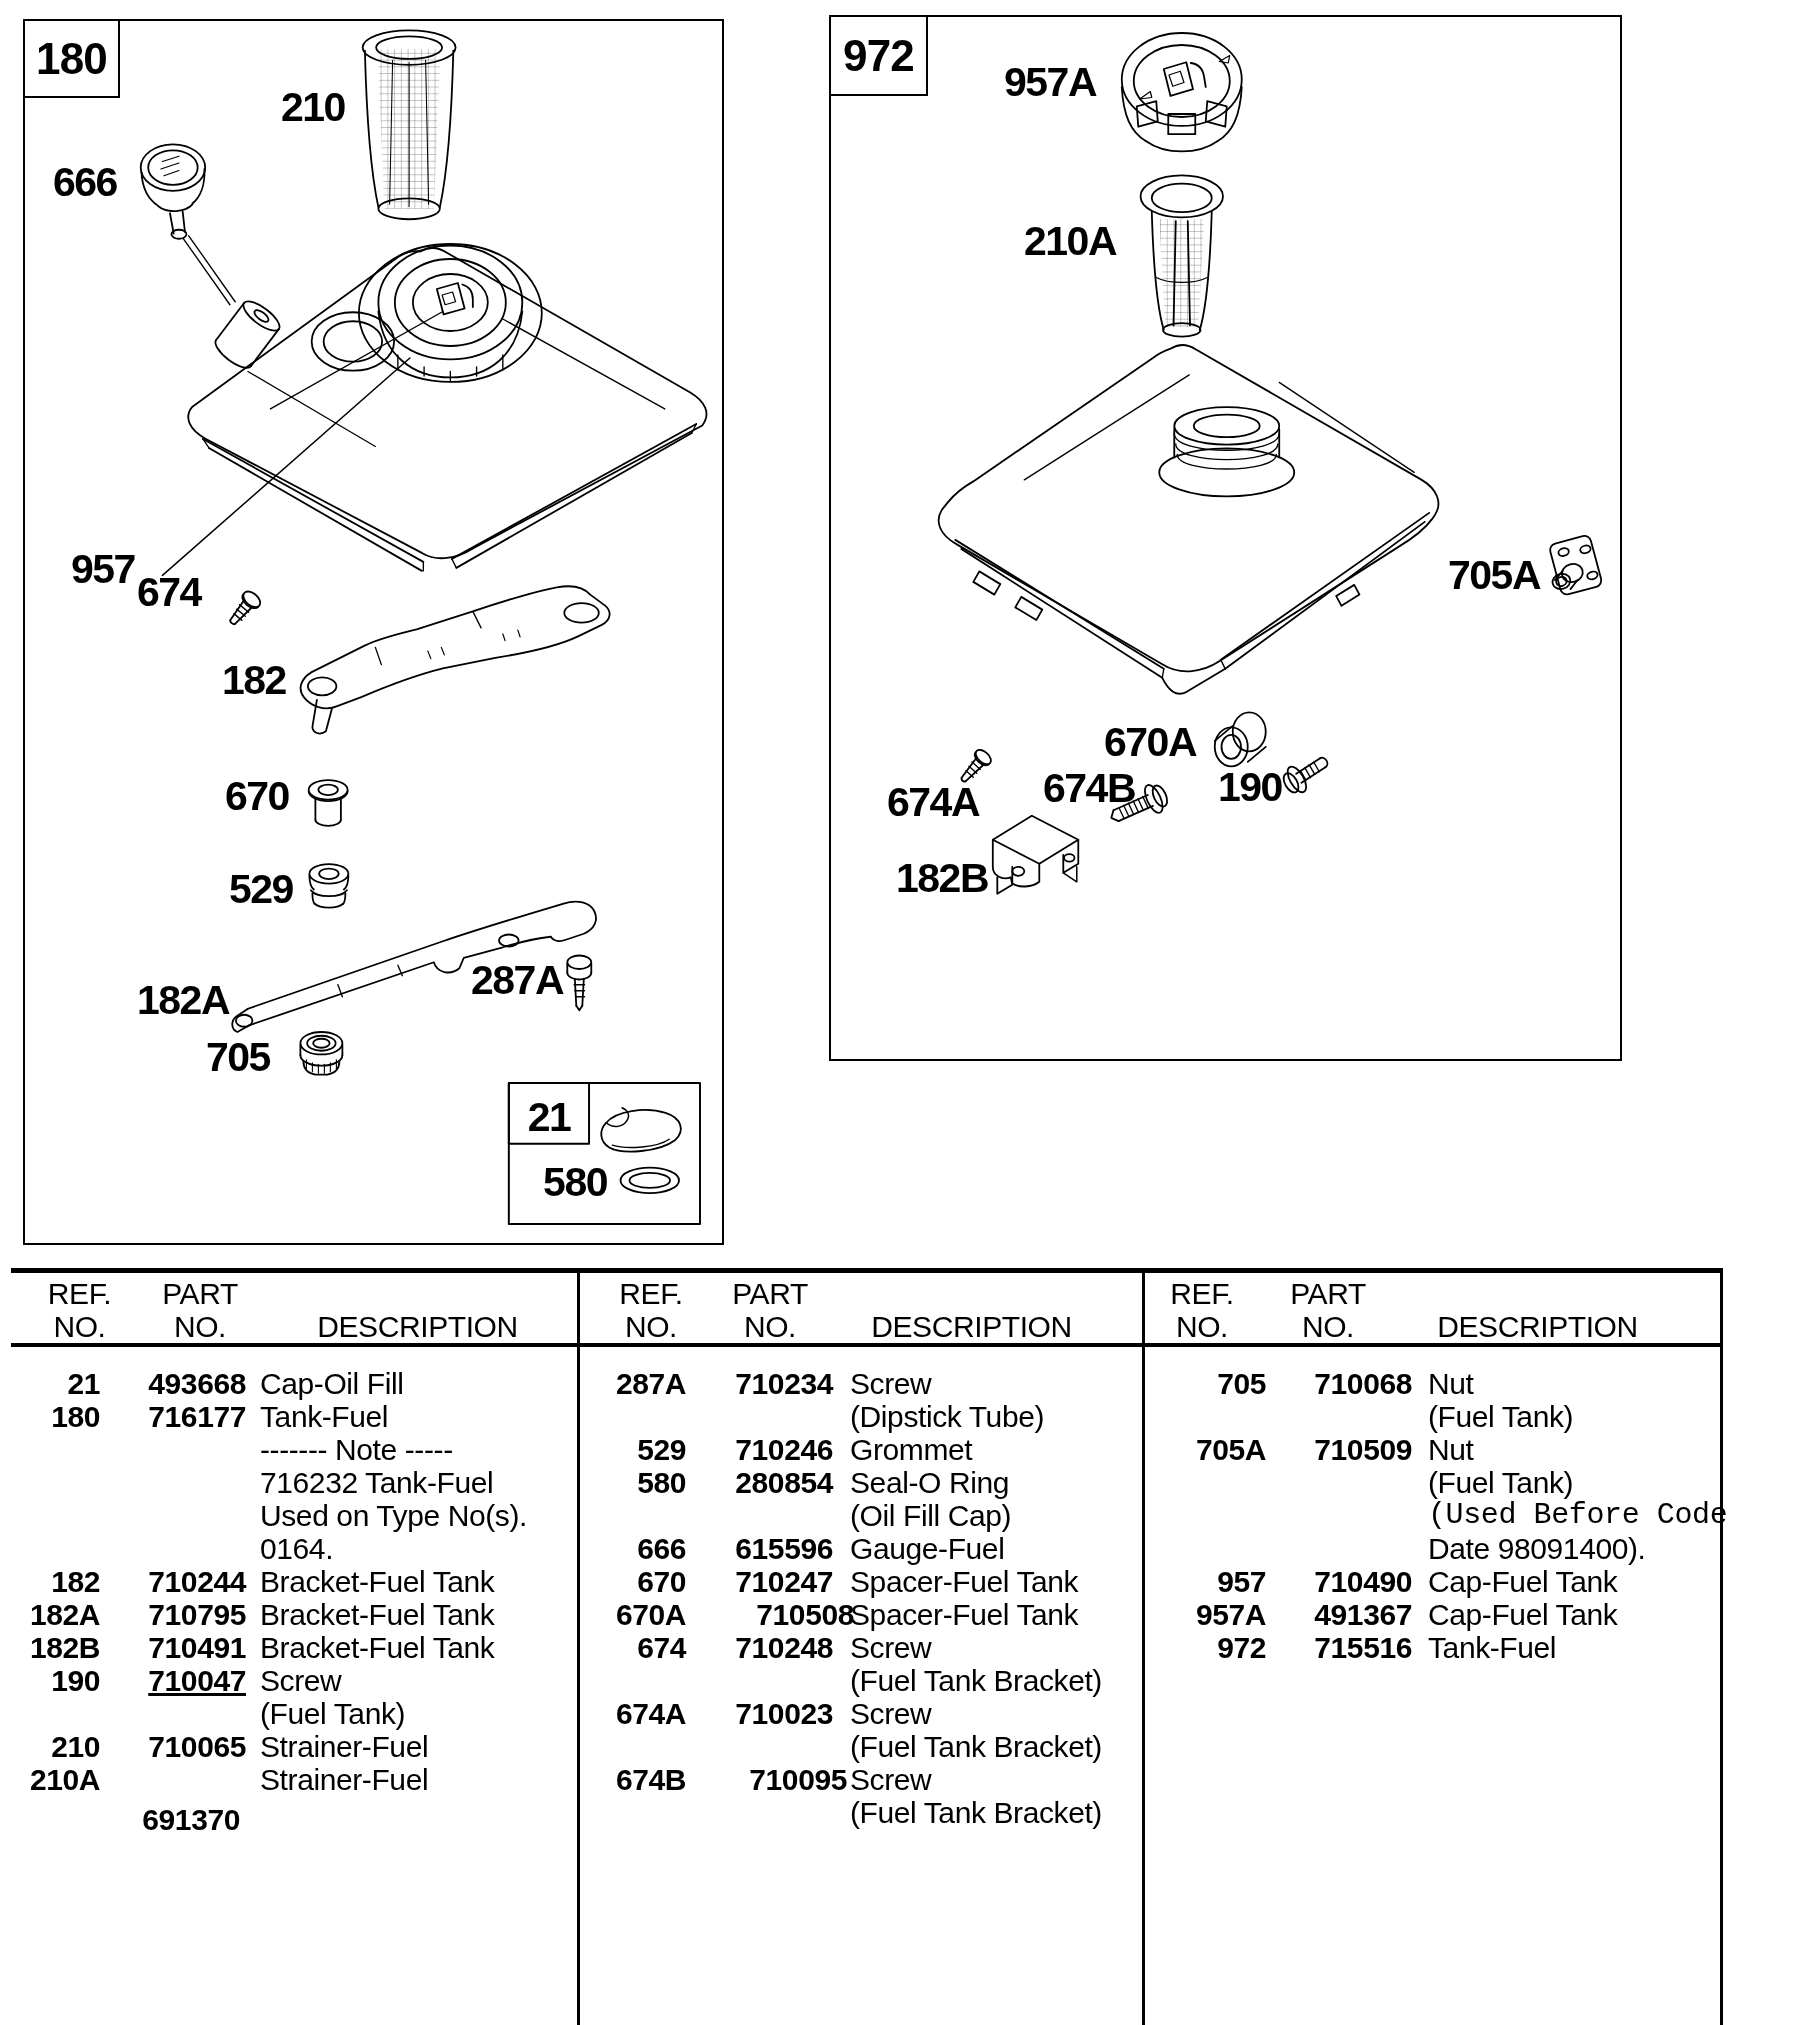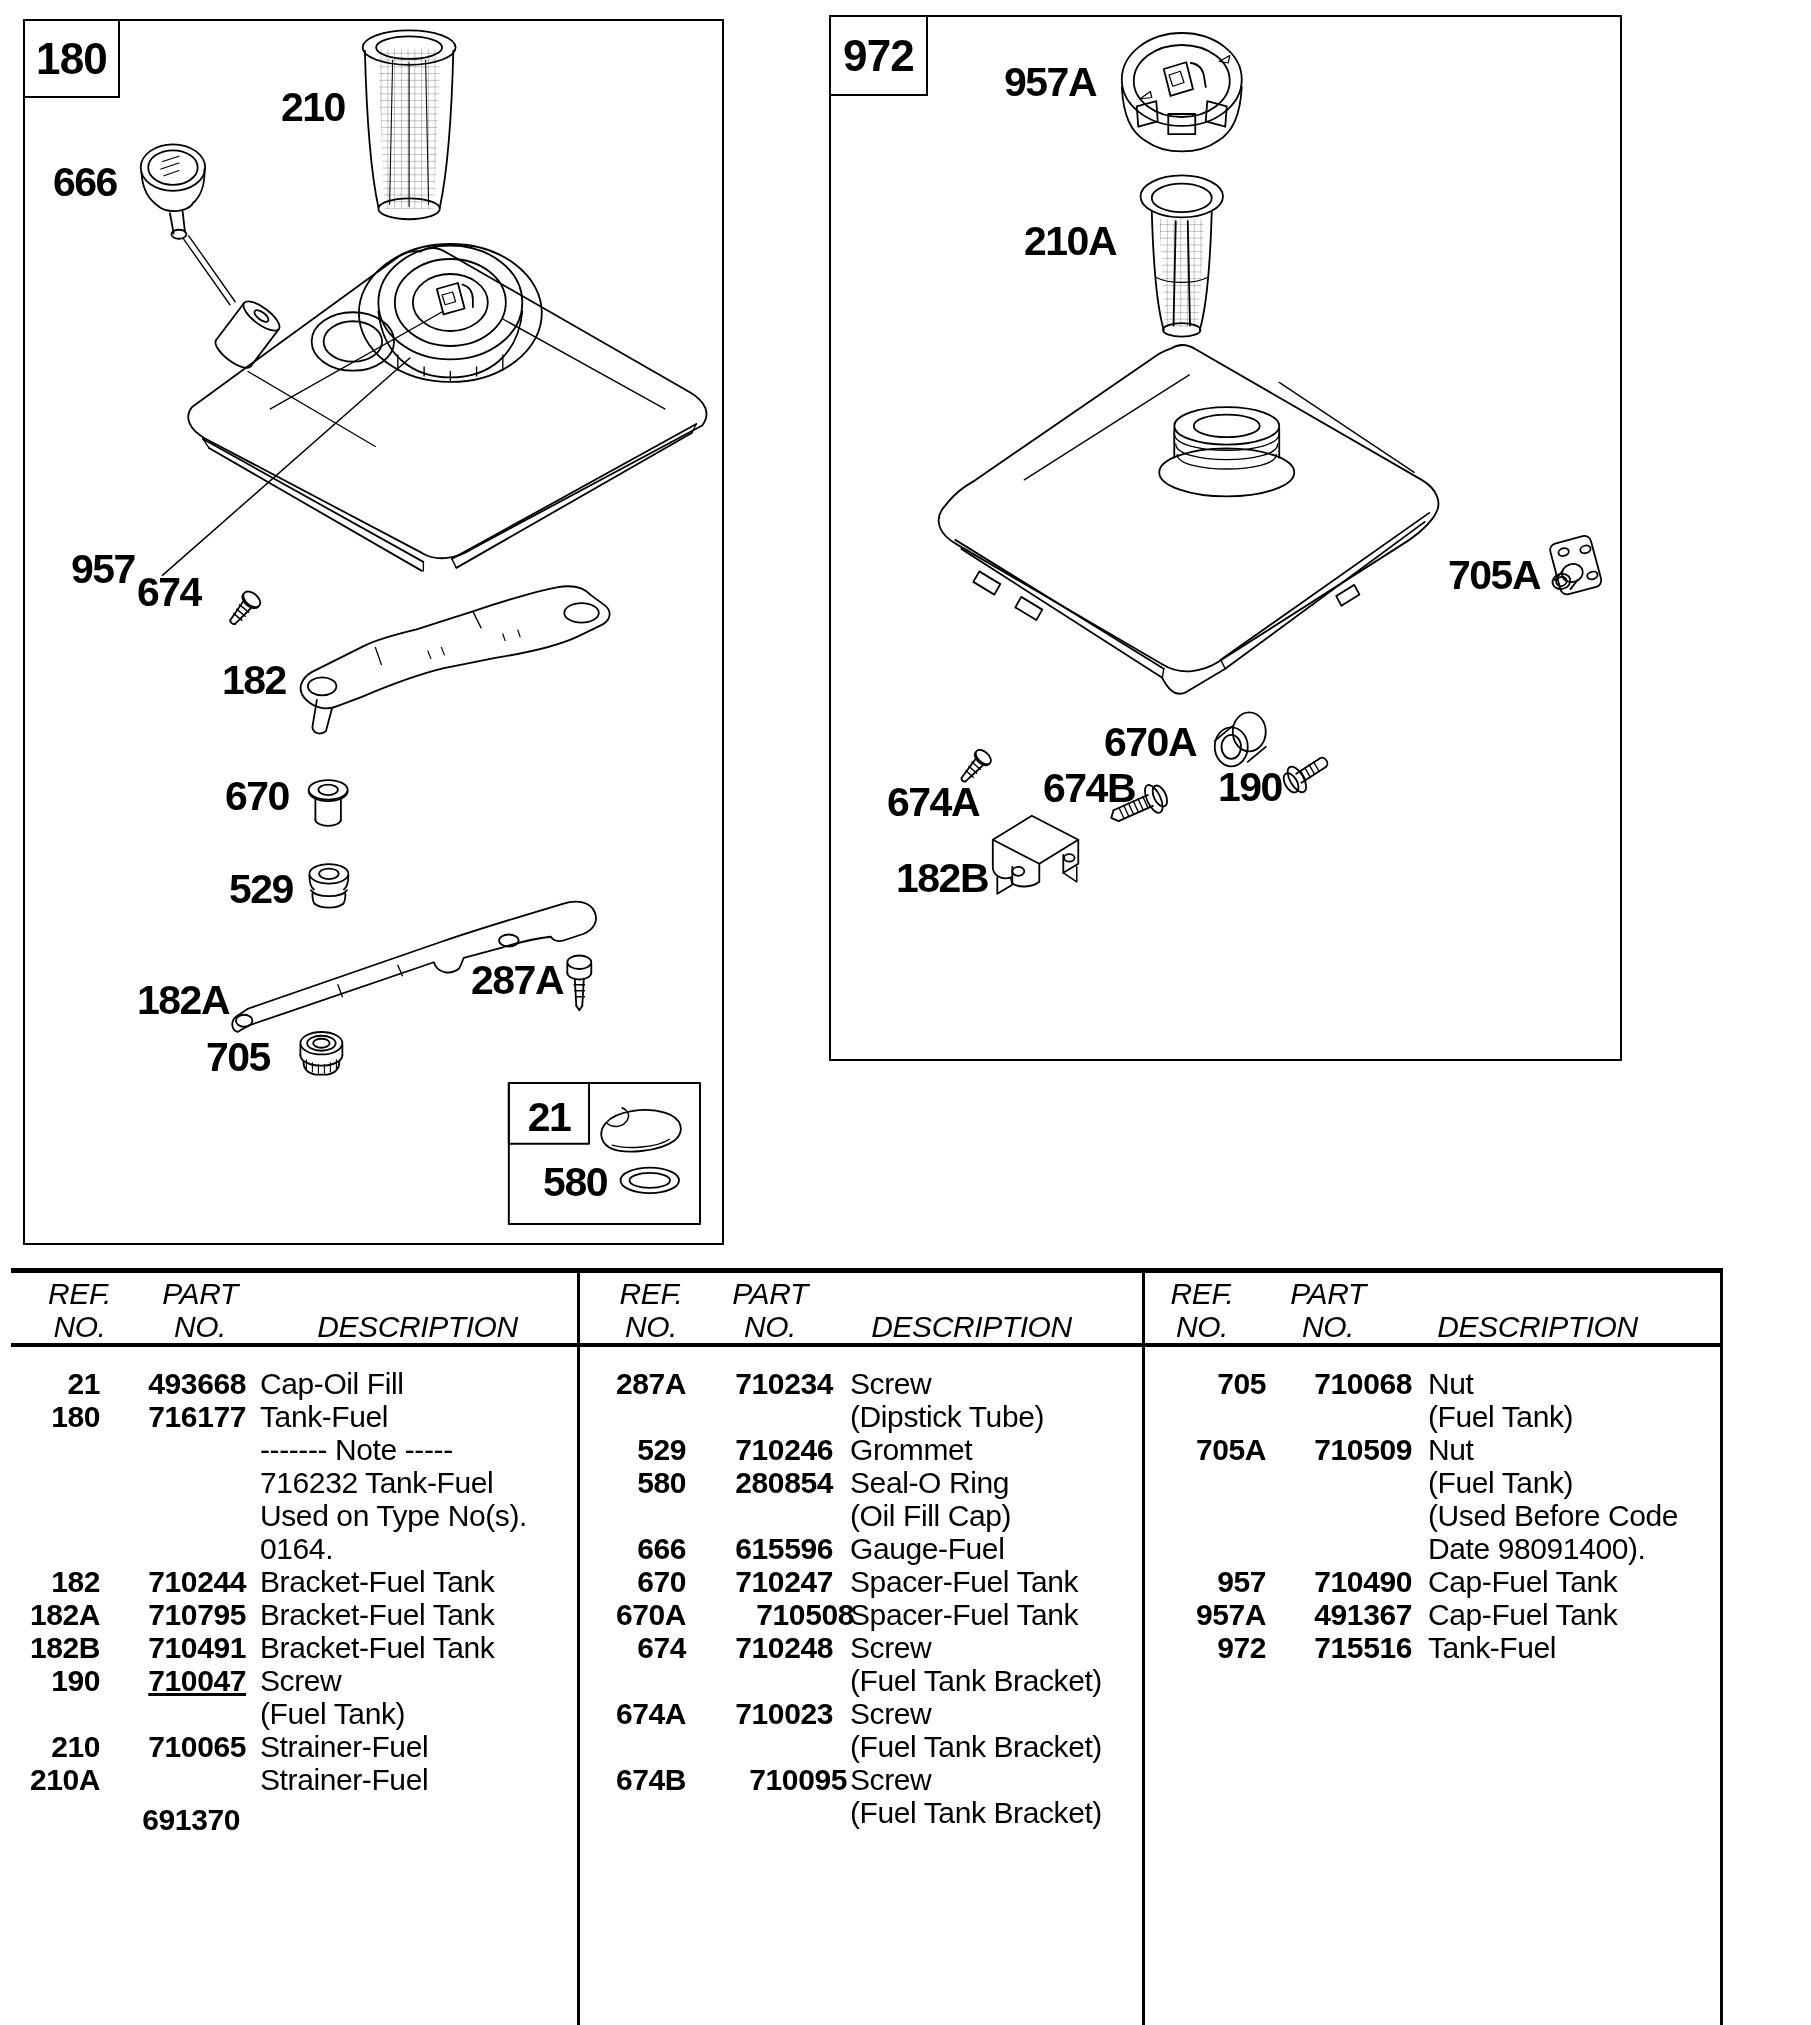--- a/index.html
+++ b/index.html
@@ -8,21 +8,21 @@
   .box{position:absolute;border:2.3px solid #000;background:transparent;}
   .lbox{position:absolute;border-right:2.3px solid #000;border-bottom:2.3px solid #000;
         display:flex;align-items:center;justify-content:center;
         font-weight:bold;font-size:44px;letter-spacing:-0.8px;}
   .co{position:absolute;font-weight:bold;font-size:41px;letter-spacing:-1.5px;white-space:nowrap;}
   .dsvg{position:absolute;}
   svg .ln, svg path, svg ellipse, svg rect, svg circle, svg line{
       stroke:#000;stroke-width:2.4;fill:none;stroke-linecap:round;stroke-linejoin:round;}
   
   .rule{position:absolute;background:#000;}
-  .th{position:absolute;font-size:30px;letter-spacing:-0.4px;text-align:center;white-space:nowrap;font-style:italic;}
+  .th{position:absolute;font-size:30px;letter-spacing:-0.4px;text-align:center;white-space:nowrap;}
   .tl{position:absolute;height:33px;line-height:33px;font-size:30px;white-space:nowrap;}
   .tl .ref,.tl .part{position:absolute;text-align:right;width:195px;font-weight:bold;letter-spacing:-0.4px;}
   .tl .desc{position:absolute;letter-spacing:-0.4px;}
   .tl .desc b{font-weight:normal;}
 </style>
 </head>
 <body>
 
 <div id="stage">
 
@@ -448,21 +448,21 @@
       </div>
       <div class="tl" style="left: 0px; top: 1433px; width: 1811px;">
         <span class="ref" style="left: 1071px;">705A</span>
         <span class="part" style="left: 1217px;">710509</span>
         <span class="desc" style="left: 1428px;">Nut</span>
       </div>
       <div class="tl" style="left: 0px; top: 1466px; width: 1811px;">
         <span class="desc" style="left: 1428px;">(Fuel Tank)</span>
       </div>
       <div class="tl" style="left: 0px; top: 1499px; width: 1811px;">
-        <span class="desc" style="left: 1428px;">(Used Before Code</span>
+        <span class="desc" style="left: 1428px; font-family: Liberation Mono, monospace;">(Used Before Code</span>
       </div>
       <div class="tl" style="left: 0px; top: 1532px; width: 1811px;">
         <span class="desc" style="left: 1428px;">Date 98091400).</span>
       </div>
       <div class="tl" style="left: 0px; top: 1565px; width: 1811px;">
         <span class="ref" style="left: 1071px;">957</span>
         <span class="part" style="left: 1217px;">710490</span>
         <span class="desc" style="left: 1428px;">Cap-Fuel Tank</span>
       </div>
       <div class="tl" style="left: 0px; top: 1598px; width: 1811px;">

